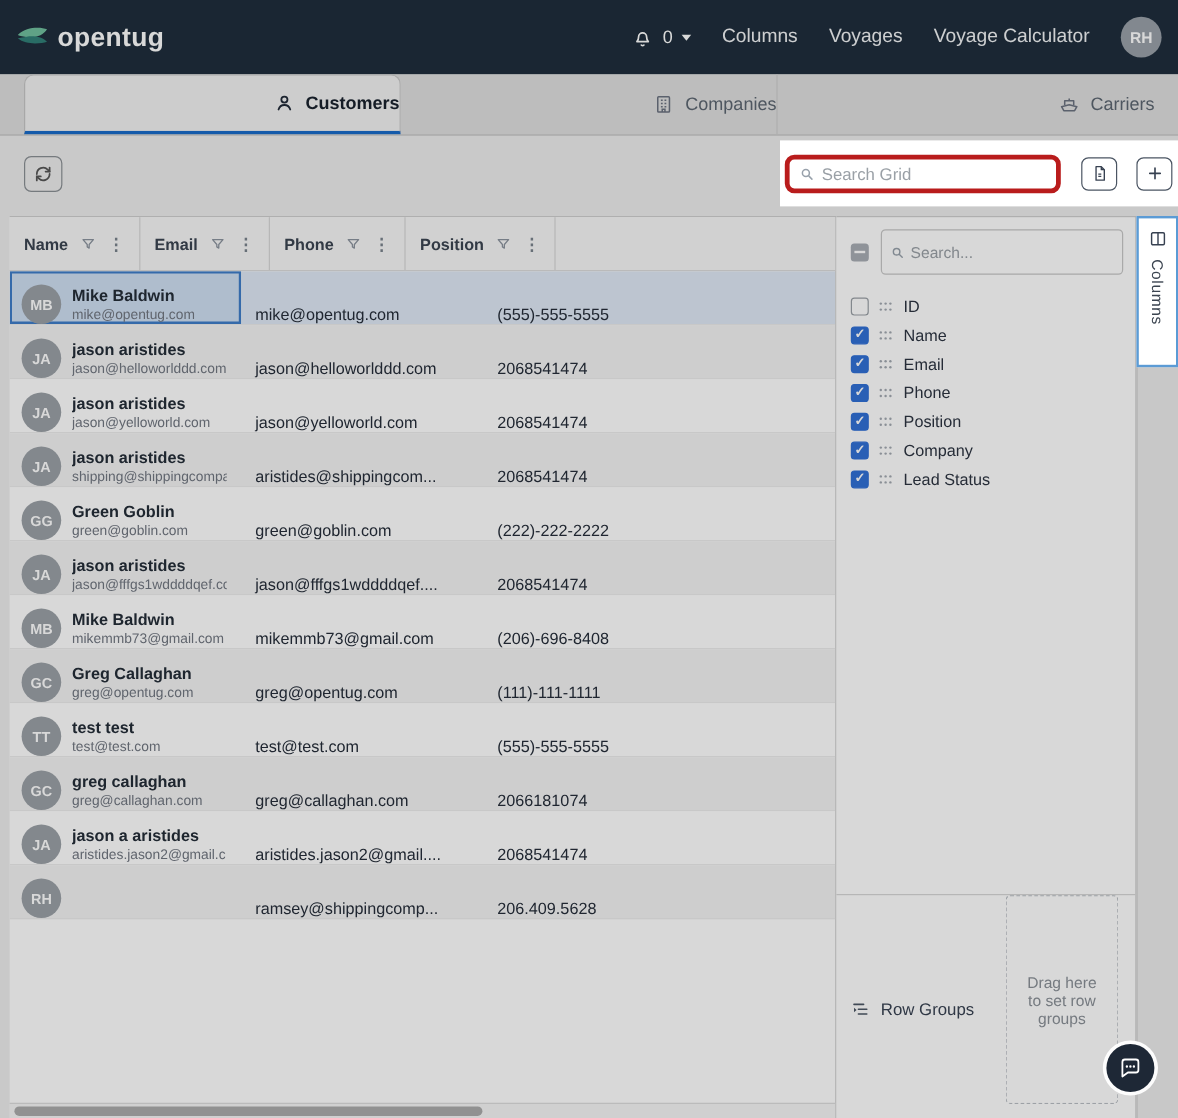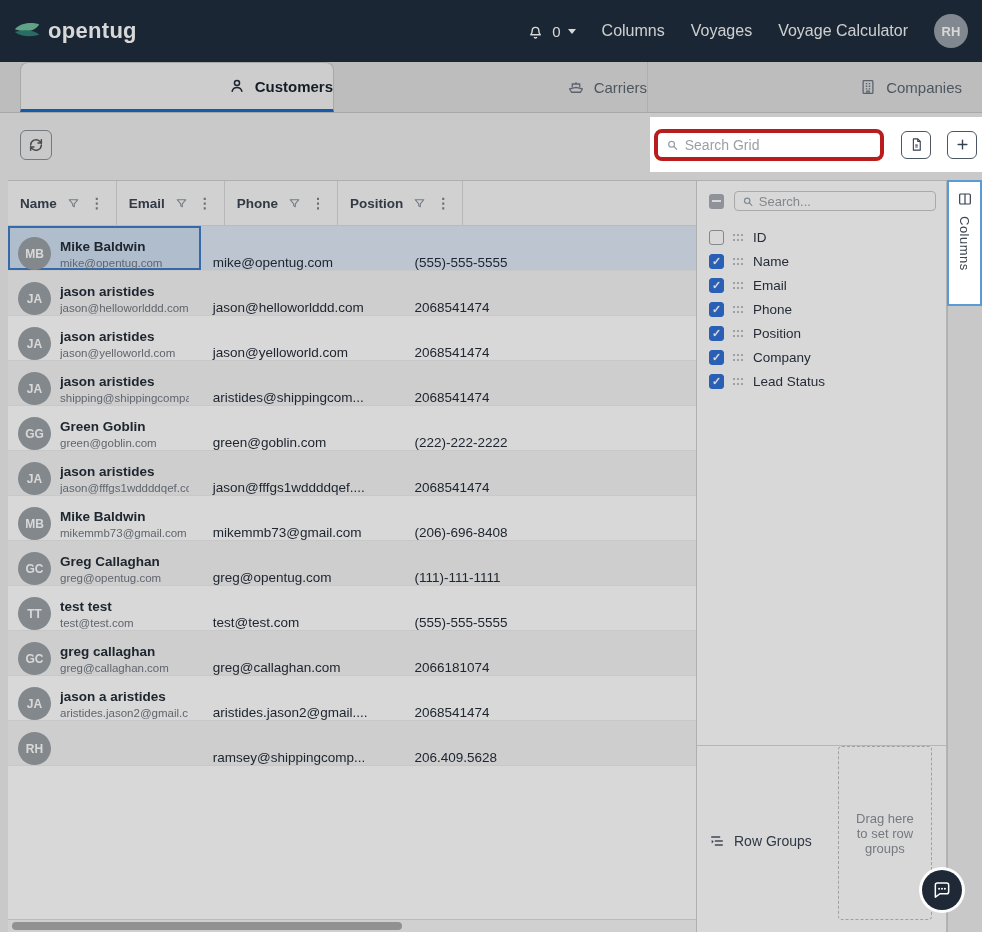--- a/index.html
+++ b/index.html
@@ -115,21 +115,21 @@
     position:absolute; left:697px; top:180px; width:250px; height:752px;
     background:#fff; border-right:1px solid #d5d5d5; border-top:1px solid #cfcfcf;
     display:flex; flex-direction:column;
   }
   .panel-top { display:flex; align-items:center; gap:10px; padding:10px 10px 8px 12px; }
   .selall {
     width:15px; height:15px; border-radius:3px; background:#a8adb4; position:relative; cursor:pointer;
   }
   .selall::after { content:""; position:absolute; left:3px; top:6.5px; width:9px; height:2px; background:#fff; }
   .panel-search {
-    flex:1; height:20px; border:1px solid #c8c8c8; border-radius:4px; display:flex; align-items:center; gap:5px; padding:0 7px;
+    flex:1; height:38px; border:1px solid #c8c8c8; border-radius:4px; display:flex; align-items:center; gap:5px; padding:0 7px;
   }
   .panel-search input {
     border:none; outline:none; width:100%; font-size:13px; color:#333;
     font-family:"Liberation Sans", sans-serif; background:transparent;
   }
   .panel-search input::placeholder { color:#9aa0a6; }
 
   .col-list { flex:1; padding:6px 0 0 12px; overflow:hidden; }
   .col-item { display:flex; align-items:center; gap:9px; height:24px; cursor:pointer; }
   .cbx { width:15px; height:15px; border:1.5px solid #9aa0a6; border-radius:3px; background:#fff; position:relative; cursor:pointer; flex:0 0 15px; }
@@ -207,33 +207,33 @@
 
   <div class="tabs">
     <div class="tab active">
       <svg class="tab-icon" viewBox="0 0 24 24" fill="none" stroke="currentColor" stroke-width="2" stroke-linecap="round">
         <circle cx="12" cy="8" r="3.4"></circle>
           <path d="M5.5 19c1-3.5 3.5-5 6.5-5s5.5 1.5 6.5 5"></path>
       </svg>
       <span>Customers</span>
     </div>
     <div class="tab">
+      <svg class="tab-icon" viewBox="0 0 24 24" fill="none" stroke="currentColor" stroke-width="1.7">
+        <rect x="5.5" y="3.5" width="13" height="17" rx="1"></rect>
+        <path d="M9 7.5h2M13 7.5h2M9 11h2M13 11h2M9 14.5h2M13 14.5h2M10.5 20.5v-3h3v3"></path>
+      </svg>
+      <span>Companies</span>
+    </div>
+    <div class="tab">
       <svg class="tab-icon" viewBox="0 0 24 24" fill="none" stroke="currentColor" stroke-width="1.7" stroke-linejoin="round">
         <path d="M3.5 14.5 12 12.5l8.5 2-2.5 4.5h-12z"></path>
           <path d="M7 12.8V8h10v4.8"></path>
           <path d="M12 8V5.5"></path>
       </svg>
       <span>Carriers</span>
-    </div>
-    <div class="tab">
-      <svg class="tab-icon" viewBox="0 0 24 24" fill="none" stroke="currentColor" stroke-width="1.7">
-        <rect x="5.5" y="3.5" width="13" height="17" rx="1"></rect>
-        <path d="M9 7.5h2M13 7.5h2M9 11h2M13 11h2M9 14.5h2M13 14.5h2M10.5 20.5v-3h3v3"></path>
-      </svg>
-      <span>Companies</span>
     </div>
   </div>
 
   <button class="refresh-btn">
     <svg width="16" height="16" viewBox="0 0 24 24" fill="none" stroke="#555" stroke-width="2.2" stroke-linecap="round">
       <path d="M4 12a8 8 0 0 1 13.6-5.6L20 8.8"></path>
         <path d="M20 4v5h-5"></path>
       <path d="M20 12a8 8 0 0 1-13.6 5.6L4 15.2"></path>
         <path d="M4 20v-5h5"></path>
     </svg>

